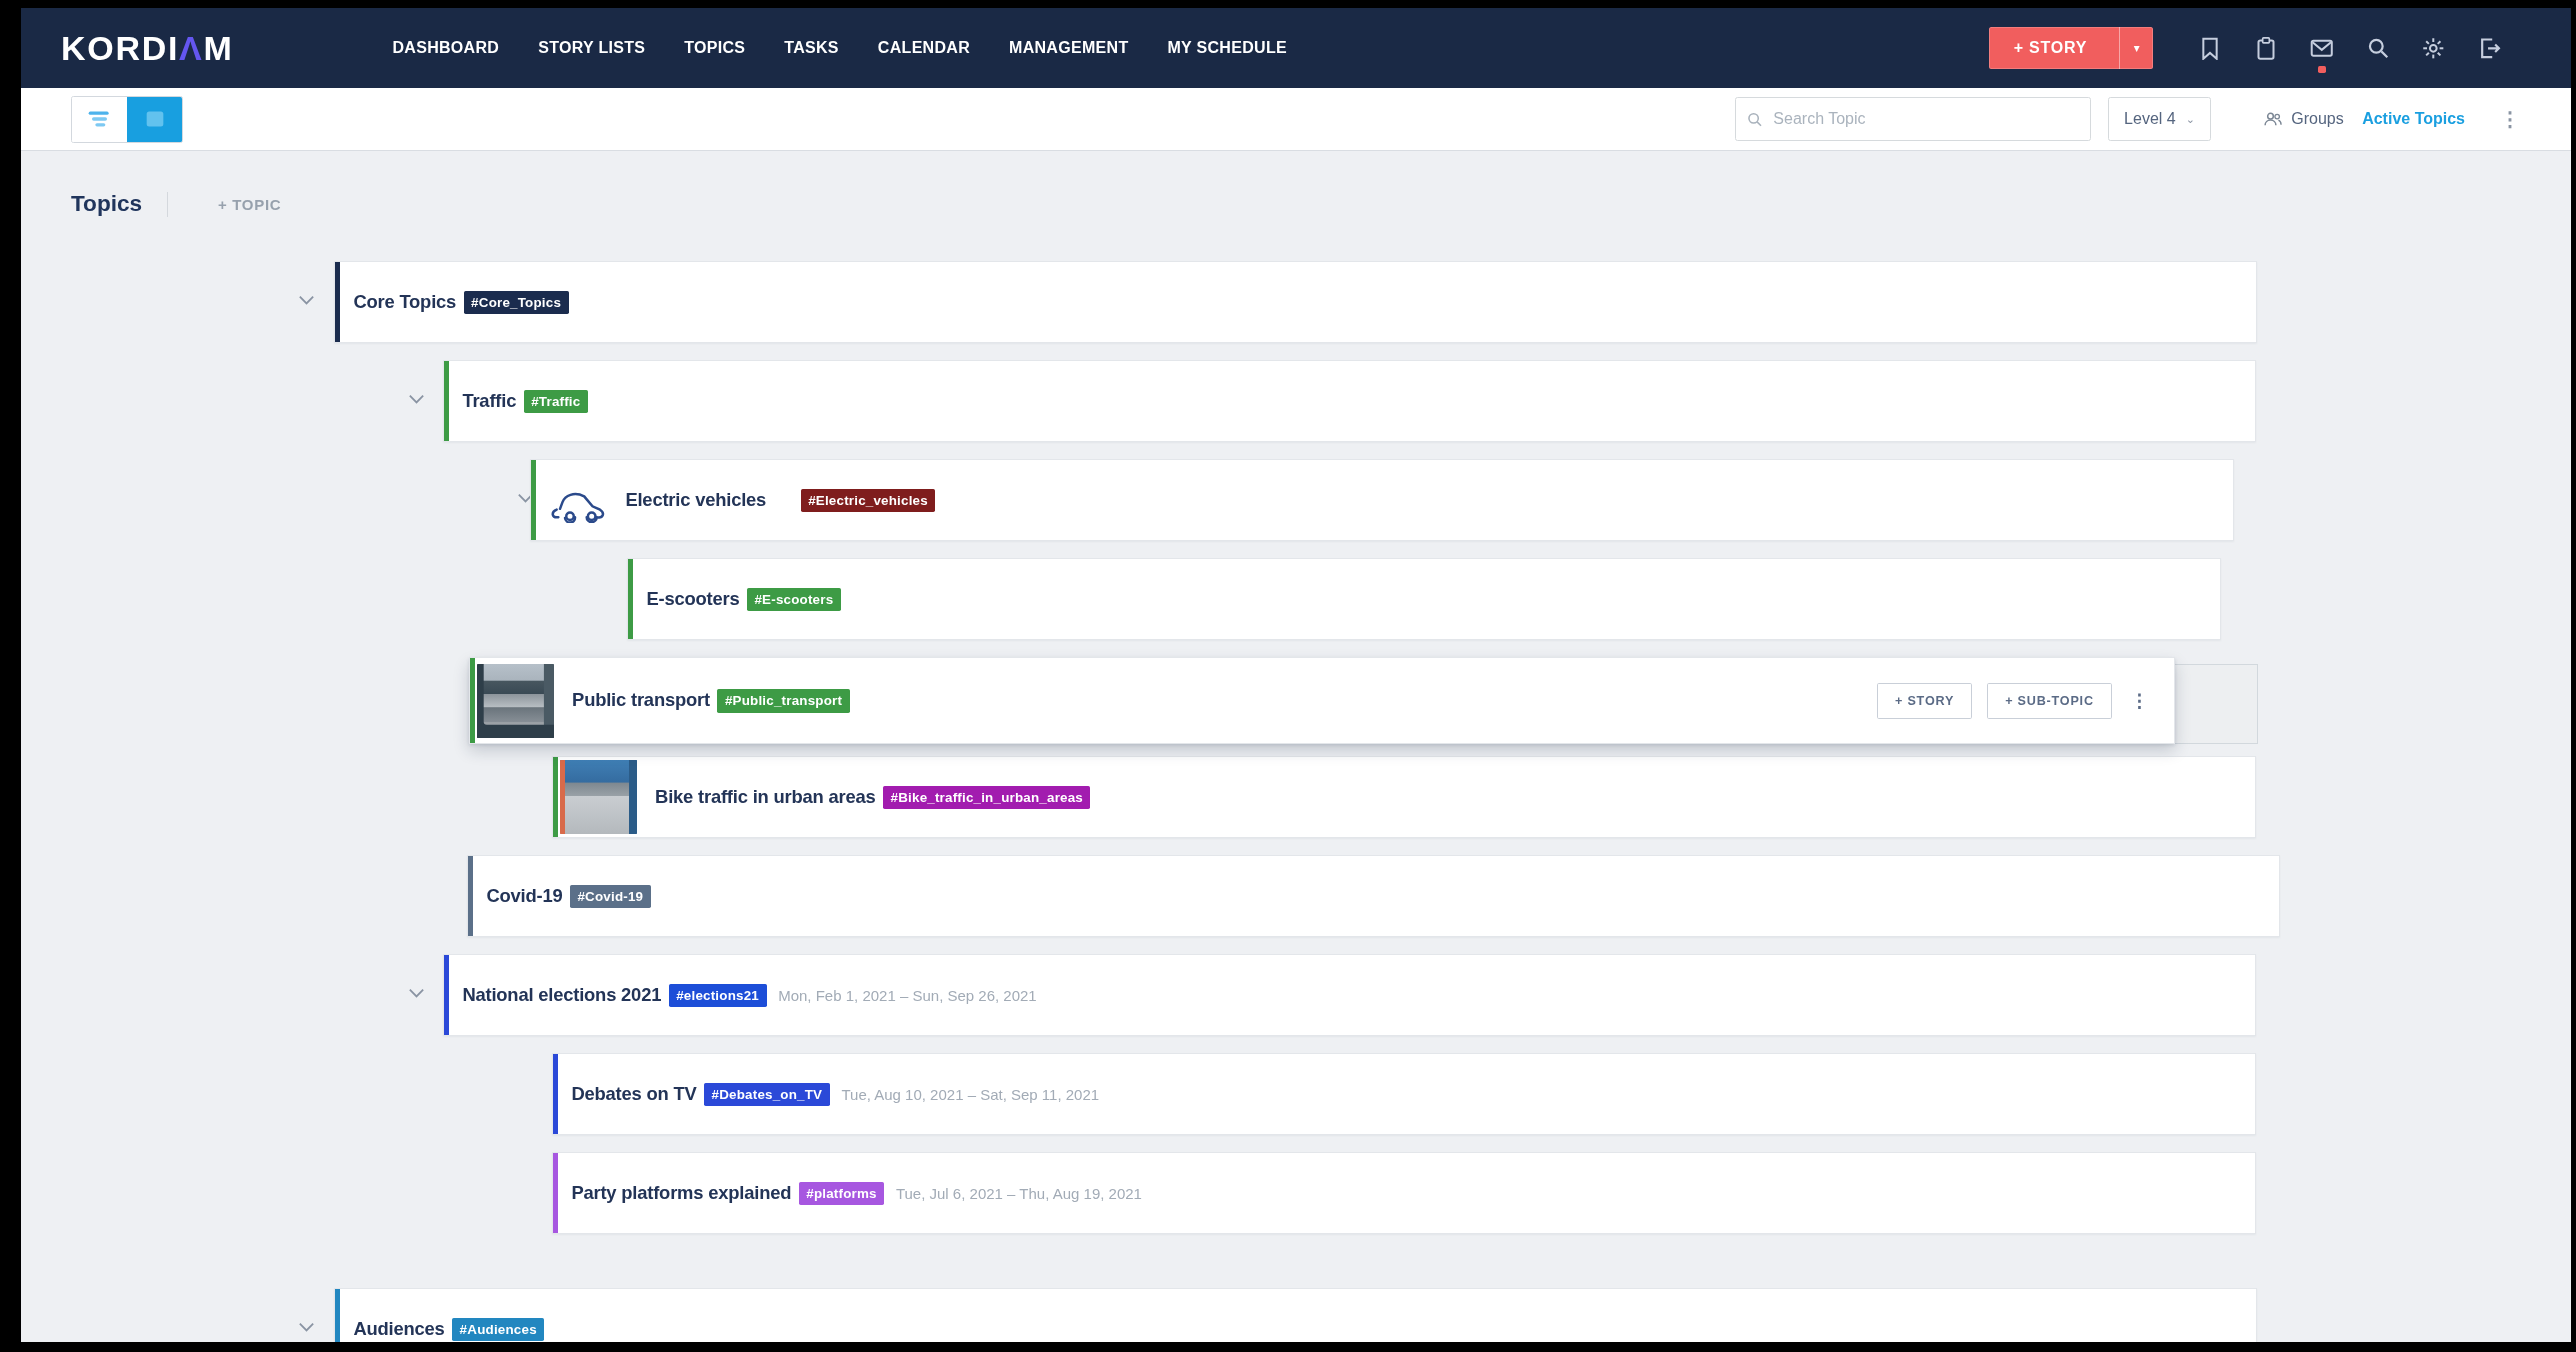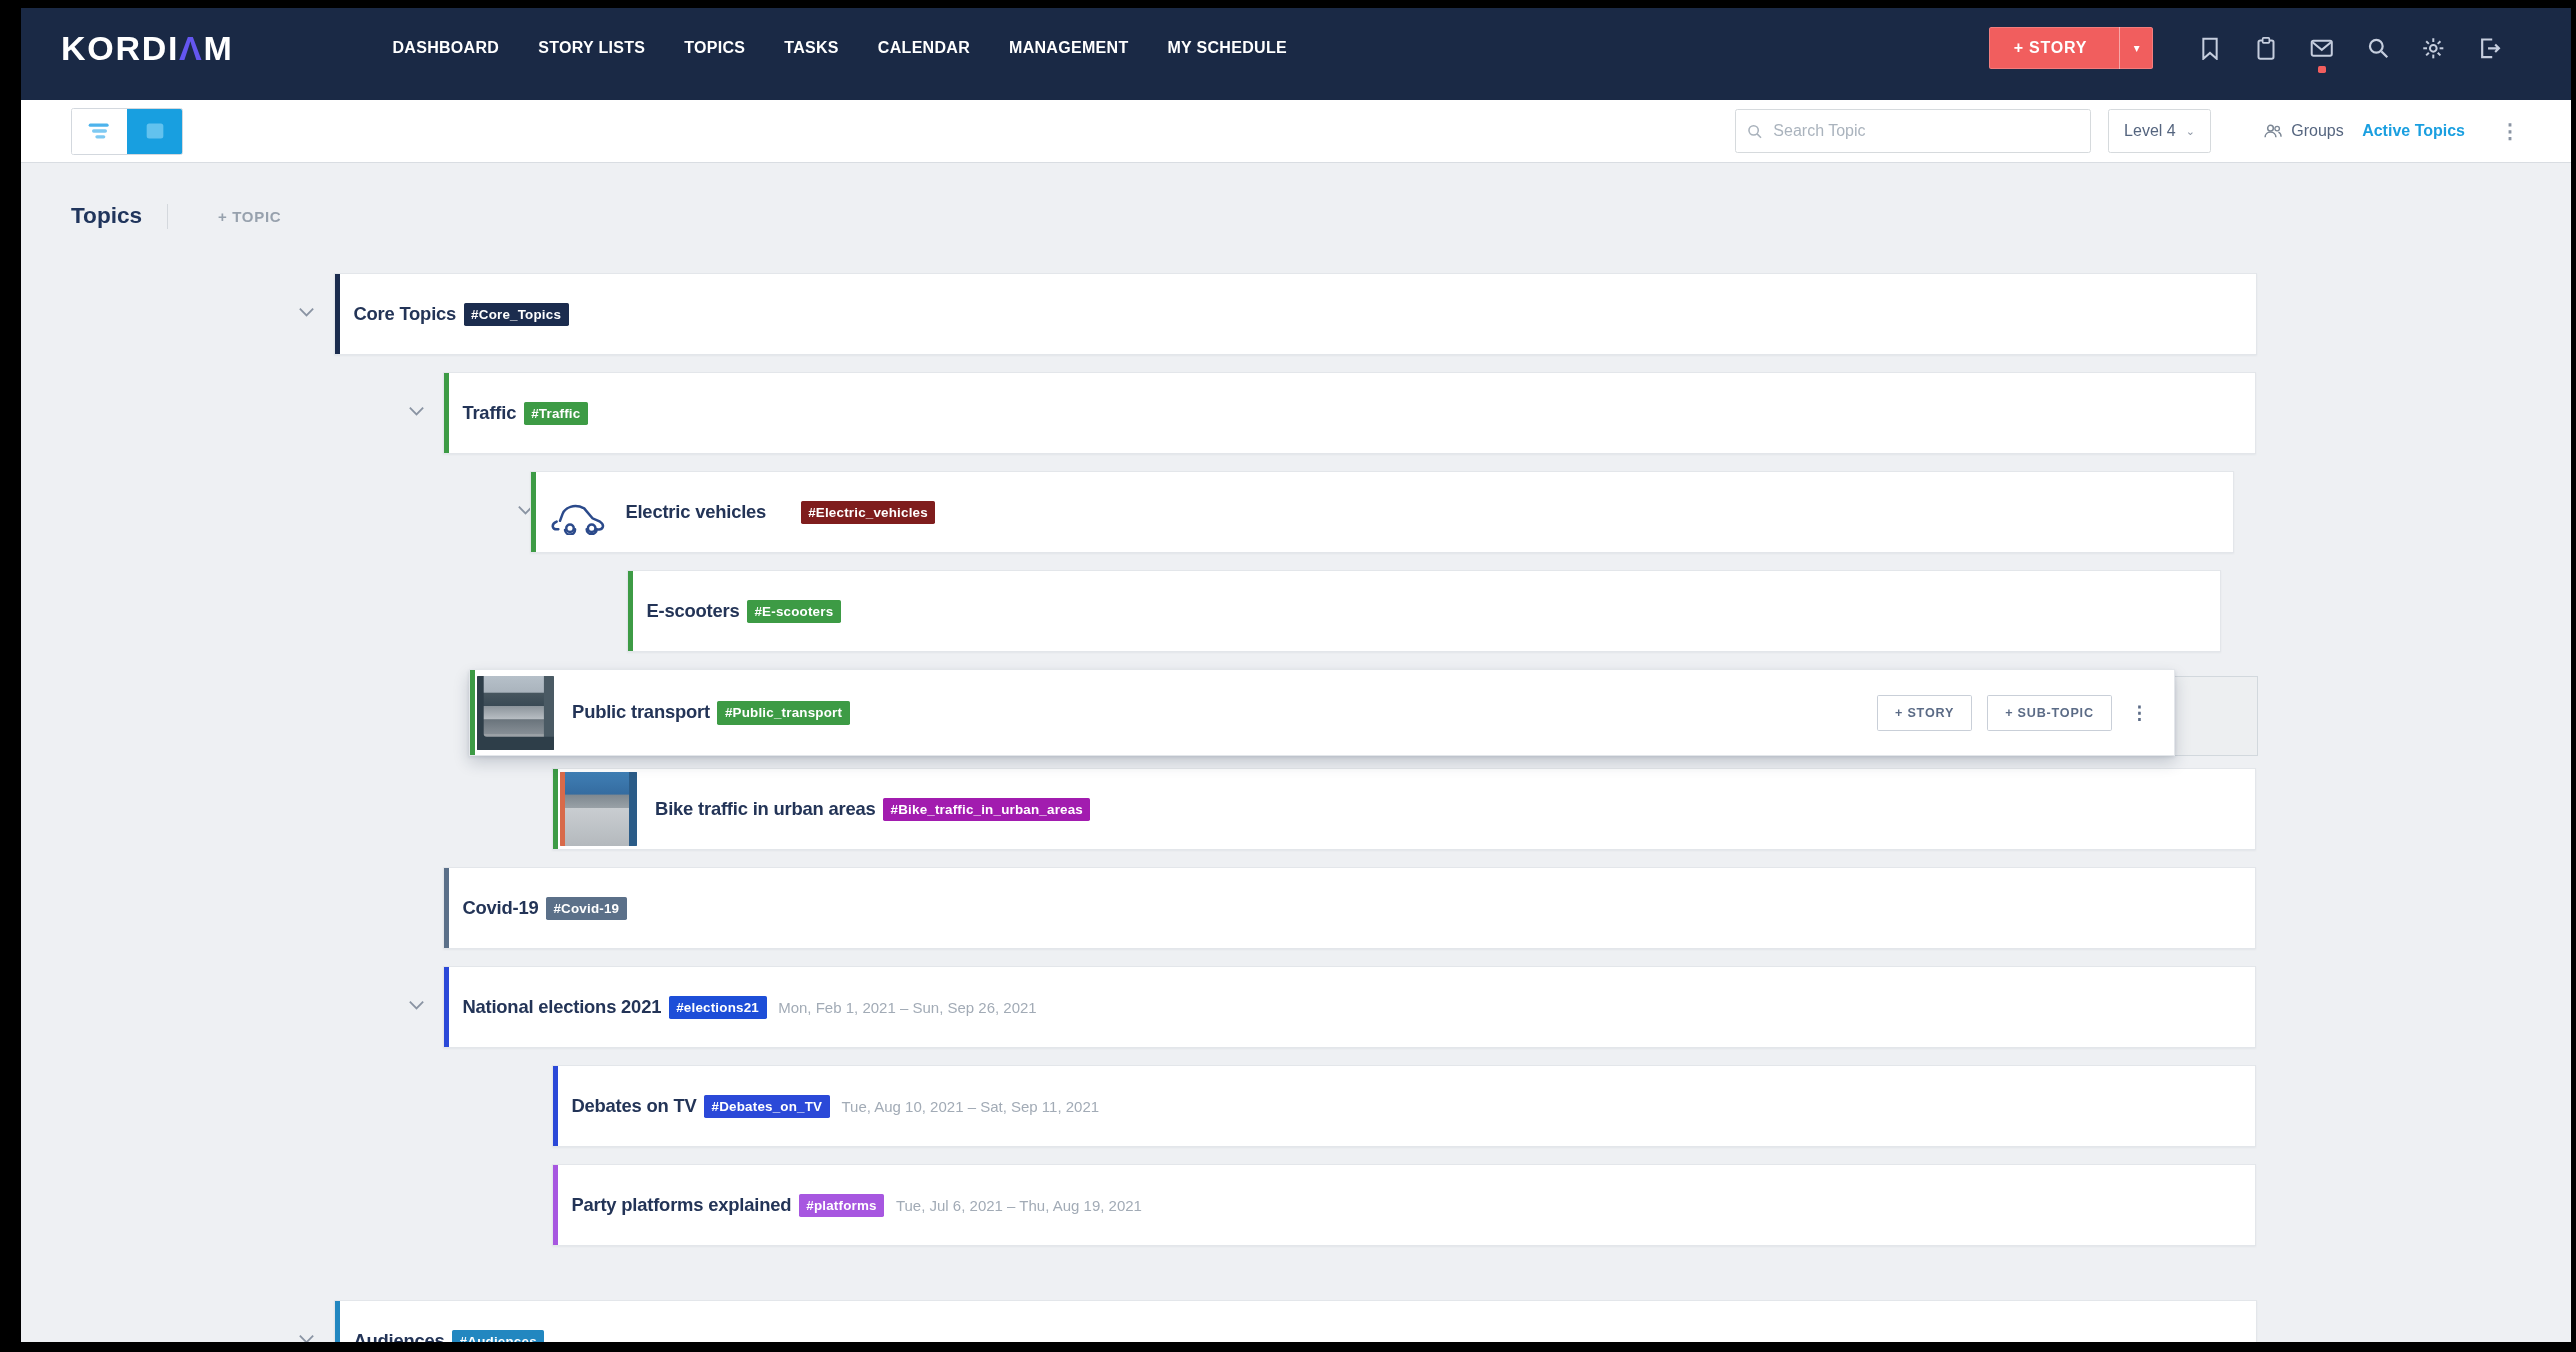--- a/index.html
+++ b/index.html
@@ -1,21 +1,21 @@
 <!DOCTYPE html>
 <html style="font-size:13.4px"><head>
 <meta charset="utf-8">
 <style>
   html,body{margin:0;padding:0;background:#000;}
   body{width:2576px;height:1352px;position:relative;overflow:hidden;
        font-family:"Liberation Sans",sans-serif;-webkit-font-smoothing:antialiased;}
   .screen{position:absolute;left:21px;top:8.4px;right:5px;bottom:10px;background:#eef0f3;overflow:hidden;}
 
   
-  .navbar{height:80px;background:#1a2945;display:flex;align-items:center;padding:0 69px 12px 40px;}
+  .navbar{height:80px;background:#1a2945;display:flex;align-items:center;padding:0 69px 0 40px;}
   .logo{font-size:34px;font-weight:bold;color:#fff;letter-spacing:1.7px;white-space:nowrap;}
   .logo .accent{color:#6456f0;}
   .nav-menu{display:flex;gap:39px;margin-left:159px;}
   .nav-item{color:#fff;font-size:16px;font-weight:bold;letter-spacing:0.3px;cursor:pointer;white-space:nowrap;}
   .nav-right{margin-left:auto;display:flex;align-items:center;}
   .story-btn{display:flex;align-items:stretch;background:#f15e5e;border-radius:2.5px;height:42px;cursor:pointer;box-shadow:inset 0 0 0 0.8px rgba(255,255,255,.25);}
   .story-main{display:flex;align-items:center;padding:0 32px 0 25px;color:#fff;font-size:16px;font-weight:bold;letter-spacing:0.8px;white-space:nowrap;}
   .story-caret{display:flex;align-items:center;padding:0 13.4px;border-left:0.8px solid rgba(255,255,255,.45);color:#fff;font-size:11.7px;}
   .nav-icons{display:flex;align-items:center;gap:31px;margin-left:44px;color:#c6cede;}
   .nav-ic{position:relative;width:25px;height:25px;display:flex;align-items:center;justify-content:center;cursor:pointer;}
@@ -270,21 +270,21 @@
           <div class="thumb bike"></div>
           <div class="meta">
             <div class="title">Bike traffic in urban areas</div>
             <div class="badge-line">
               <span class="badge" style="background: #a21caf;">#Bike_traffic_in_urban_areas</span>
             </div>
           </div>
         </div>
       </div>
       <div class="row">
-        <div class="card" style="left: 422px; width: 1813px;">
+        <div class="card" style="left: 446px; width: 1813px;">
           <div class="bar" style="background: rgb(91, 112, 137);"></div>
           <div class="meta">
             <div class="title">Covid-19</div>
             <div class="badge-line">
               <span class="badge" style="background: rgb(91, 112, 137);">#Covid-19</span>
             </div>
           </div>
         </div>
       </div>
       <div class="row">

